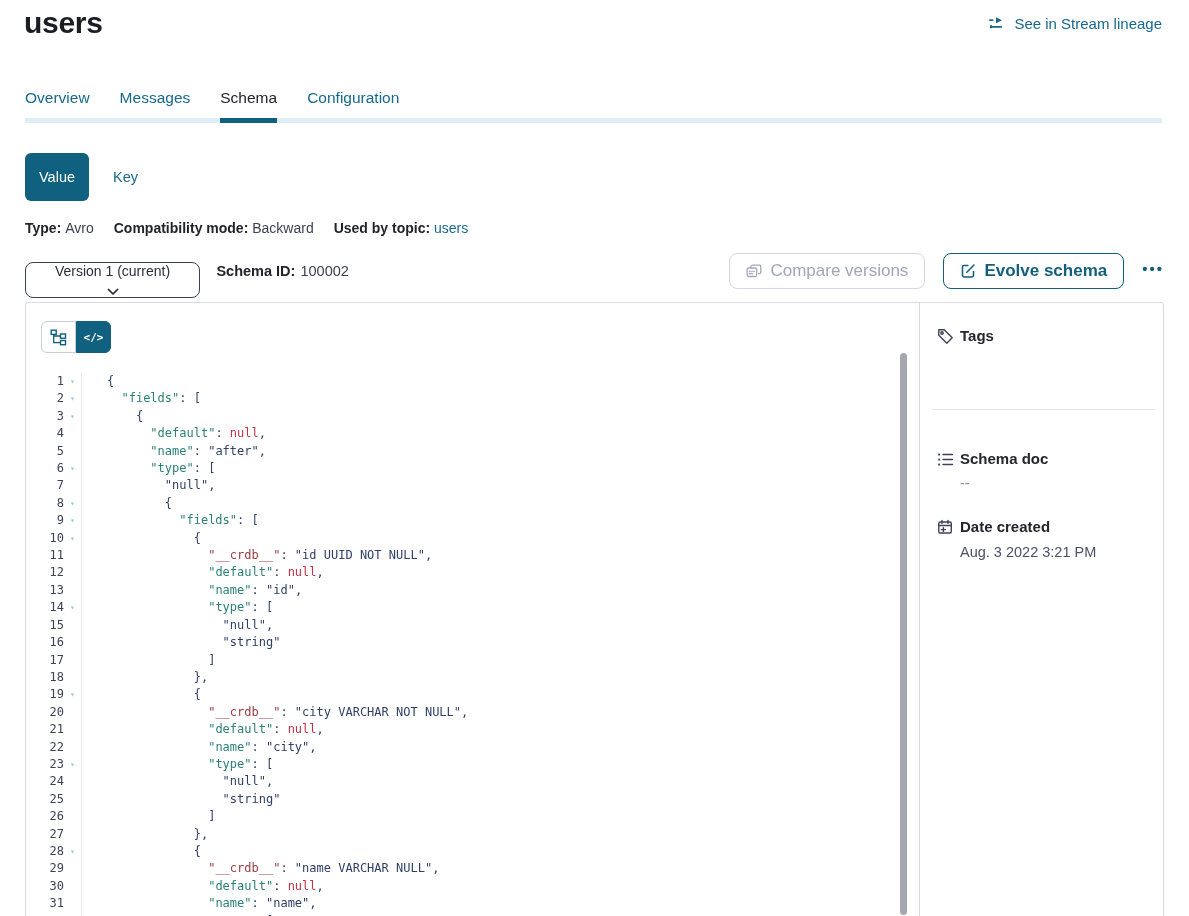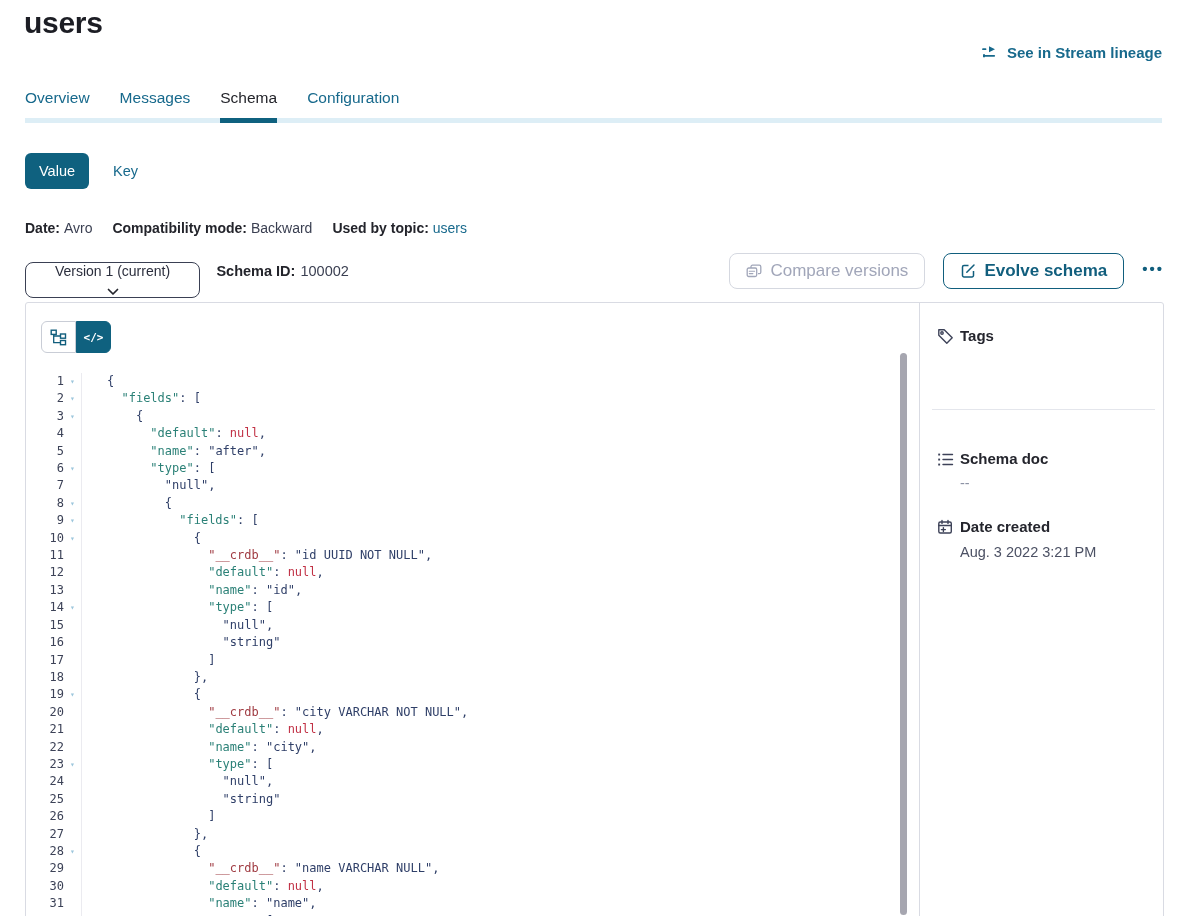--- a/index.html
+++ b/index.html
@@ -3,33 +3,33 @@
 <meta charset="utf-8">
 <style>
   * { margin:0; padding:0; box-sizing:border-box; }
   html,body { width:1189px; height:916px; overflow:hidden; background:#ffffff;
               font-family:"Liberation Sans", sans-serif; color:#23242b; }
   .abs { position:absolute; }
 
   
   #page-title { left:24px; top:6px; font-size:30px; font-weight:700; color:#1c1d24; letter-spacing:-0.3px; }
   #lineage-link { top:15px; right:27px; display:flex; align-items:center; gap:7px;
-                  color:#17698c; font-size:15px; font-weight:700; cursor:pointer;margin-top:29px; }
+                  color:#17698c; font-size:15px; font-weight:400; cursor:pointer; }
 
   
   #tabs { left:25px; right:27px; top:89px; height:34px; }
   .tab-labels { display:flex; gap:30px; position:relative; z-index:2; }
   .tab { font-size:15.5px; font-weight:500; color:#17698c; cursor:pointer; position:relative; padding-bottom:10px; }
   .tab.active { color:#23242a; }
   .tab.active::after { content:''; position:absolute; left:0; right:0; top:29px; height:5px; background:#0f617f; }
   .tab-track { position:absolute; left:0; right:0; top:29px; height:5px; background:#ddeef6; z-index:1; }
 
   
   #vk-row { left:25px; top:153px; display:flex; align-items:center; }
-  #value-btn { background:#0f617f; color:#fff; font-size:14.5px; height:36px; padding:0 14px;
+  #value-btn { background:#0f617f; color:#fff; font-size:14.5px; height:48px; padding:0 14px;
                border:none; border-radius:6px; display:flex; align-items:center; cursor:pointer; }
   #key-btn { margin-left:24px; color:#17698c; font-size:14.5px; cursor:pointer; background:none; border:none; }
 
   
   #meta-row { left:25px; top:220px; display:flex; gap:20px; font-size:14px; color:#3a3f51; }
   #meta-row b { color:#23242b; font-weight:700; }
   .meta-link { color:#17698c; cursor:pointer; }
 
   
   #version-row { left:25px; right:25px; top:253px; height:36px; }
@@ -109,21 +109,21 @@
   </div>
   <div class="tab-track"></div>
 </nav>
 
 <div class="abs" id="vk-row">
   <button id="value-btn">Value</button>
   <button id="key-btn">Key</button>
 </div>
 
 <div class="abs" id="meta-row">
-  <span><b>Date:</b>&nbsp;<span>Avro</span></span>
+  <span><b>Type:</b>&nbsp;<span>Avro</span></span>
   <span><b>Compatibility mode:</b>&nbsp;<span>Backward</span></span>
   <span><b>Used by topic:</b>&nbsp;<span class="meta-link">users</span></span>
 </div>
 
 <div class="abs" id="version-row">
   <div id="version-select">
     <span>Version 1 (current)</span>
     <span style="display:flex">
       <svg width="12" height="10" viewBox="0 0 12 10">
           <polyline points="1.5,2.5 6,7 10.5,2.5" fill="none" stroke="#24252d" stroke-width="1.7" stroke-linecap="round" stroke-linejoin="round"></polyline>

